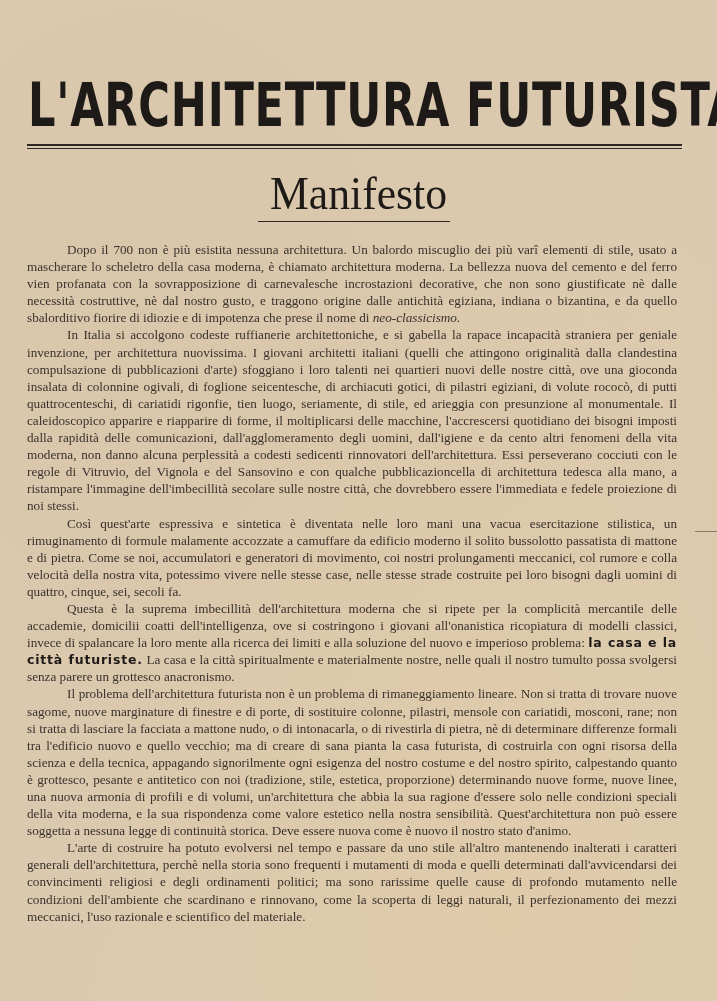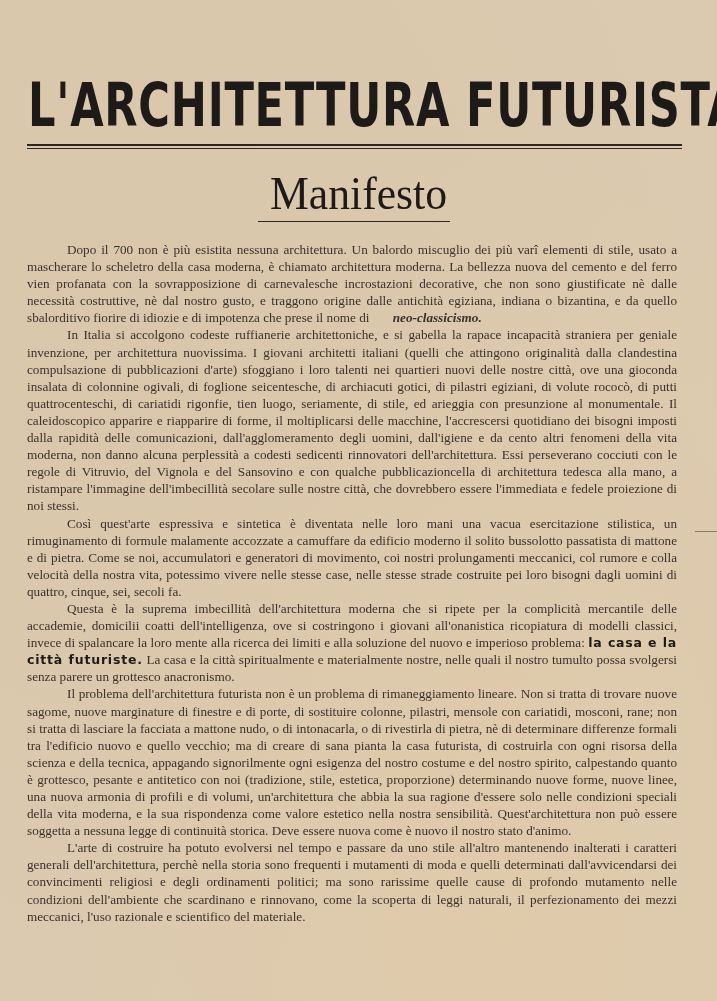--- a/index.html
+++ b/index.html
@@ -34,21 +34,21 @@
   .subtitle-rule {
     position: absolute; left: 258px; top: 221px; width: 192px; height: 0;
     border-top: 1.5px solid #2e2824;
   }
   .body {
     position: absolute; left: 27px; top: 241px; width: 650px;
     font-family: "Liberation Serif", serif; font-size: 13.2px; line-height: 17.1px;
     color: #3a312c; text-align: justify; hyphens: manual;
   }
   .body p { margin: 0; text-indent: 40px; }
-  .body em { font-style: italic; font-weight: bold; margin-left: 20px; }
+  .body em { font-style: italic; font-weight: normal; }
   .body strong { font-family: "DejaVu Sans", sans-serif; font-weight: bold; font-size: 12.5px; letter-spacing: 0.8px; color: #1e1a18; }
   .edge-mark {
     position: absolute; left: 695px; top: 531px; width: 22px; height: 1px; background: #8a7a6a;
   }
 </style>
 </head>
 <body>
 
 <div class="page">
   <div class="title">L'ARCHITETTURA FUTURISTA</div>

